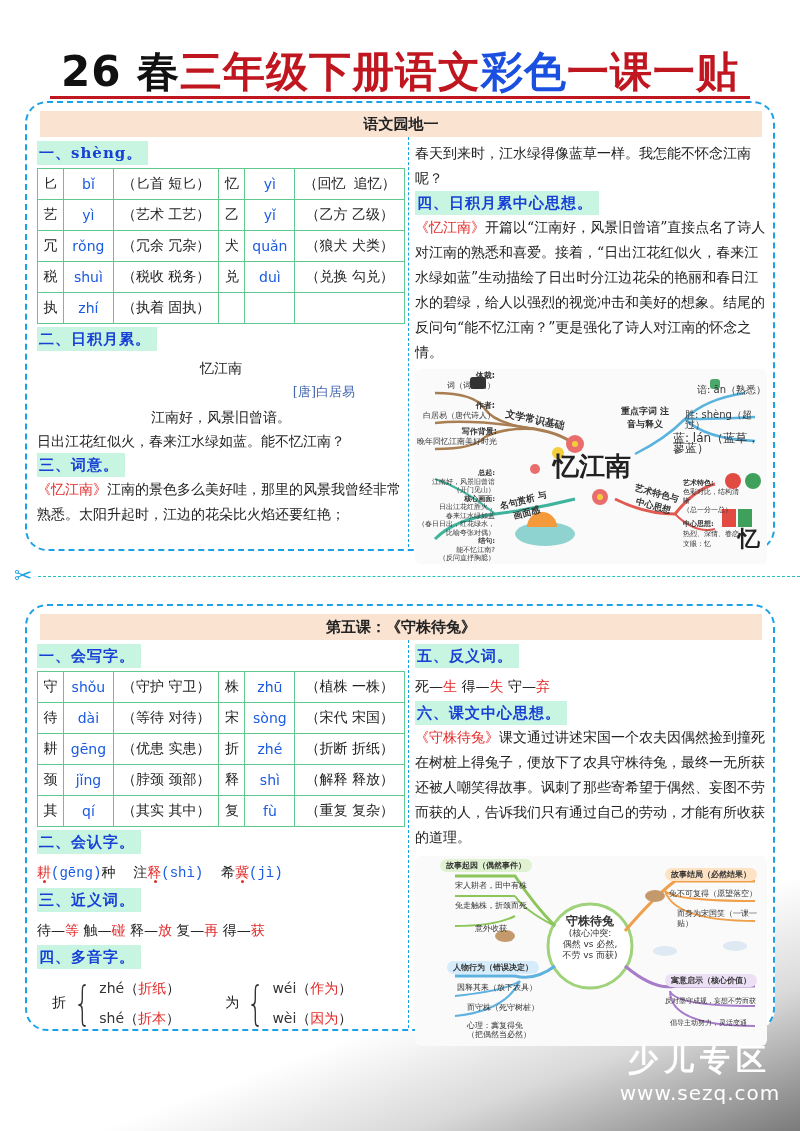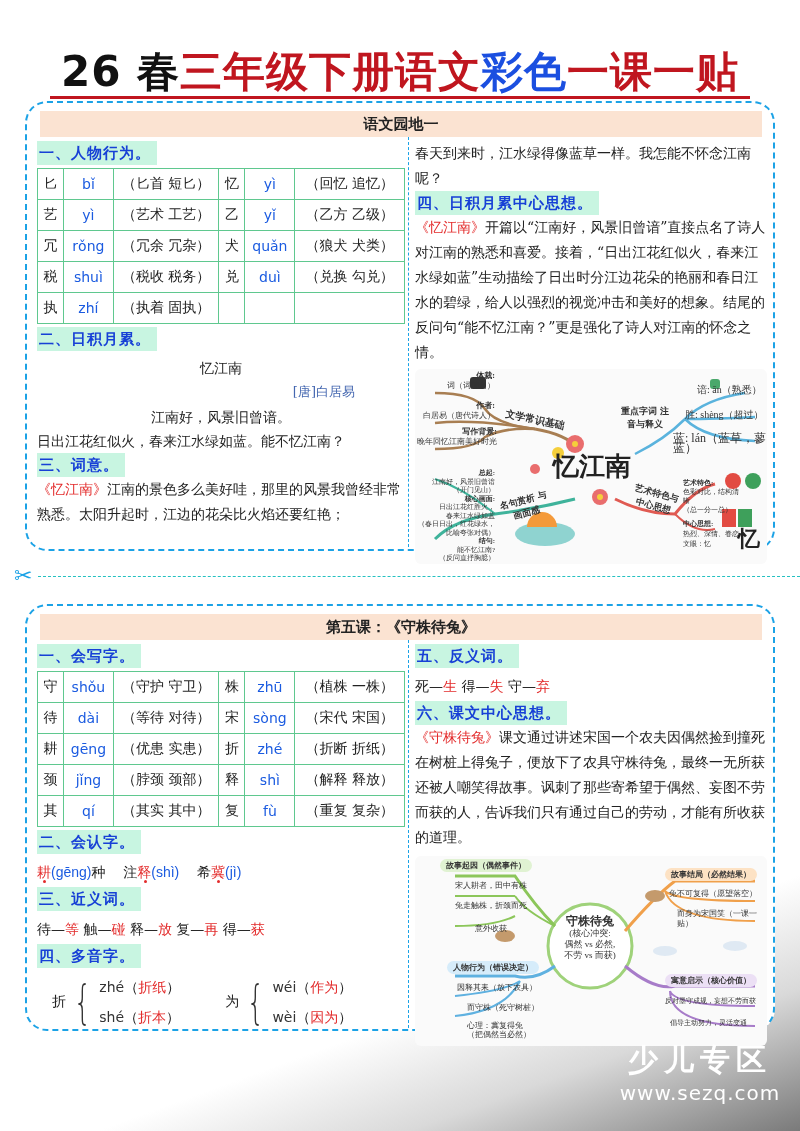--- a/index.html
+++ b/index.html
@@ -60,25 +60,25 @@
   .red { color: #e32b2b; }
   .poem-title { text-align: center; font-size: 14px; margin-top: 6px; line-height: 22px; }
   .poem-author { text-align: right; padding-right: 50px; color: #4467b0; font-size: 13px; line-height: 26px; }
   .poem-line { text-align: center; font-size: 14px; line-height: 24px; }
   .poem-line2 { font-size: 14px; line-height: 24px; }
   .mindmap {
     position: relative; width: 352px; height: 195px; margin-top: 4px;
     background: #fafafa; border-radius: 6px; overflow: hidden;
     font-family: "DejaVu Sans", sans-serif; color: #333;
   }
-  .mm-node { position: absolute; font-size: 8px; line-height: 10px; text-align: right; font-family: Liberation Serif, serif; }
+  .mm-node { position: absolute; font-size: 8px; line-height: 10px; text-align: right; }
   .mm-branch { position: absolute; font-size: 10px; font-weight: bold; color: #333; }
   .mm-center { position: absolute; font-size: 26px; font-weight: bold; color: #222; }
   .char-line { font-size: 14px; line-height: 30px; margin-top: 3px; }
-  .char-line .py { color: #1b5be0; font-family: Liberation Sans, sans-serif; }
+  .char-line .py { color: #1b5be0; font-family: Liberation Mono, monospace; }
   .emph { color: #e32b2b; position: relative; }
   .emph::after { content: ""; position: absolute; left: 45%; bottom: -3px; width: 3px; height: 3px; background: #e32b2b; border-radius: 50%; }
   .polyphone { display: flex; align-items: center; margin-top: 4px; font-size: 14px; }
   .poly-group { display: flex; align-items: center; margin-left: 15px; margin-right: 30px; }
   .brace { font-size: 46px; line-height: 46px; font-family: "DejaVu Sans", sans-serif; font-weight: 100; margin: 0 2px; color: #333; transform: scaleX(0.6); }
   .poly-items div { line-height: 30px; }
   .poly-items .py { font-family: "DejaVu Sans", sans-serif; color: #333; }
   .scissor-line {
     position: absolute; left: 38px; top: 576px; width: 762px; border-top: 1.5px dashed #25c1c1;
   }
@@ -99,30 +99,30 @@
 <div class="title">
   <span class="t-black">26 春</span><span class="t-red">三年级下册语文</span><span class="t-blue">彩色</span><span class="t-red">一课一贴</span>
 </div>
 <div class="title-underline"></div>
 
 <div class="card card1">
   <div class="card-header">语文园地一</div>
   <div class="col-divider"></div>
 
   <div class="col col-left">
-    <div class="sec-title">一、人物行为。</div>
+    <div class="sec-title">一、shèng。</div>
     <table class="chars">
       <tbody id="c1-table">
           <tr>
             <td style="width: 26px;">匕</td>
             <td class="py" style="width: 50px;">bǐ</td>
             <td style="width: 106px;">（匕首 短匕）</td>
             <td style="width: 26px;">忆</td>
             <td class="py" style="width: 50px;">yì</td>
-            <td style="width: 110px;">（回忆 追忆）</td>
+            <td style="width: 110px; font-family: Liberation Mono, monospace;">（回忆 追忆）</td>
           </tr>
           <tr>
             <td style="width: 26px;">艺</td>
             <td class="py" style="width: 50px;">yì</td>
             <td style="width: 106px;">（艺术 工艺）</td>
             <td style="width: 26px;">乙</td>
             <td class="py" style="width: 50px;">yǐ</td>
             <td style="width: 110px;">（乙方 乙级）</td>
           </tr>
           <tr>

